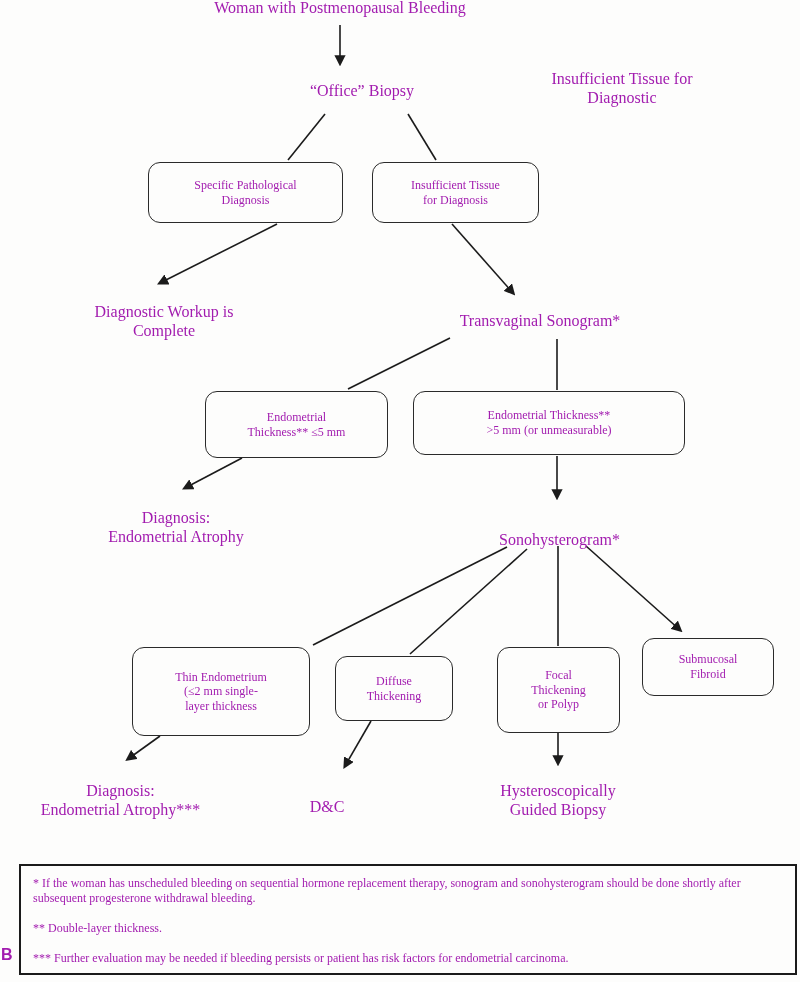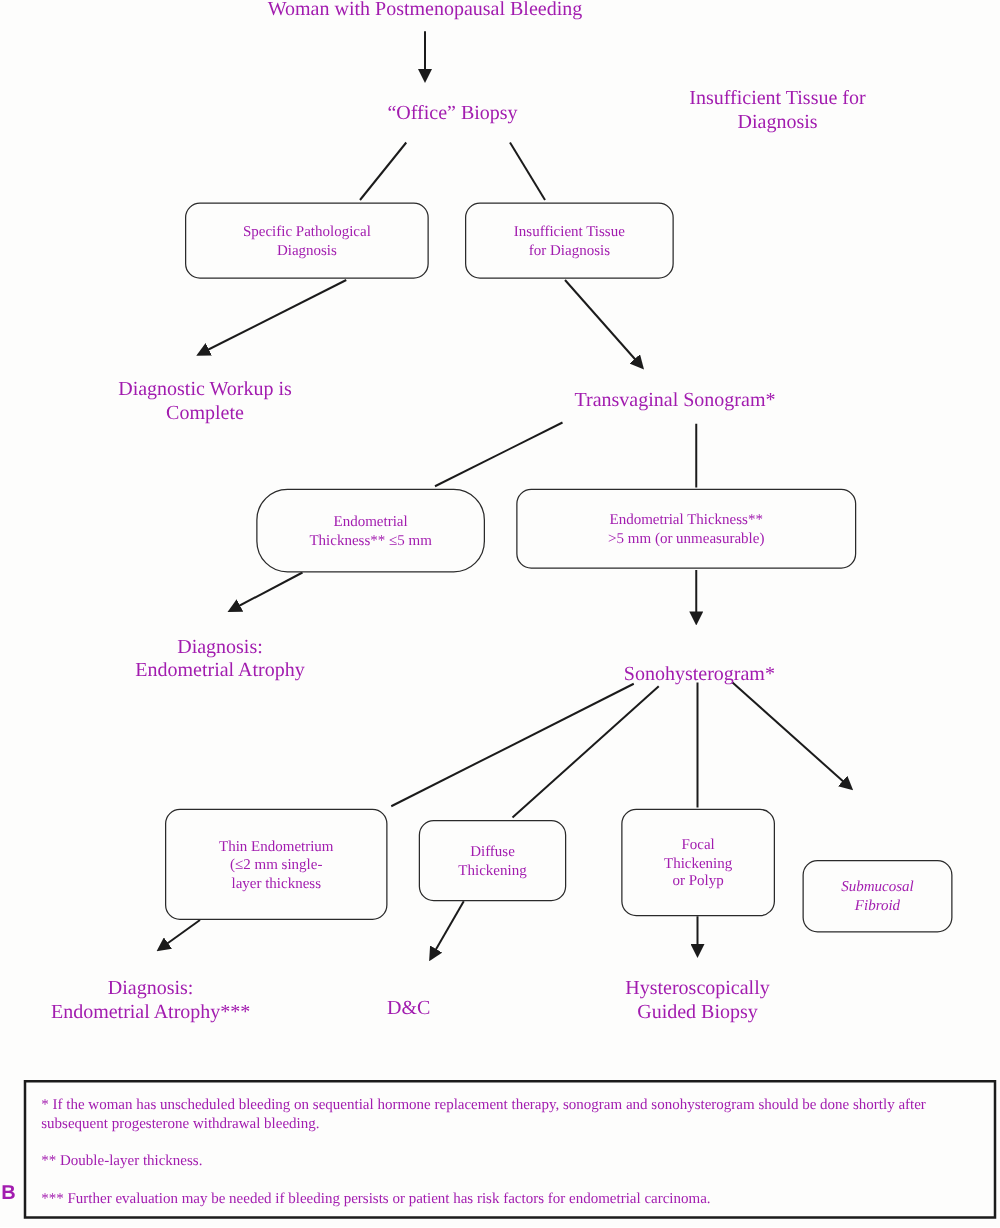--- a/index.html
+++ b/index.html
@@ -85,34 +85,34 @@
     <line x1="160" y1="736" x2="128" y2="759" marker-end="url(#arrow)"></line>
     <line x1="371" y1="721" x2="345" y2="766" marker-end="url(#arrow)"></line>
     <line x1="558" y1="733" x2="558" y2="763" marker-end="url(#arrow)"></line>
   </svg>
 
   <div class="label" style="left:190px; top:-2px; width:300px;">Woman with Postmenopausal Bleeding</div>
 
   <div class="label" style="left:292px; top:81px; width:140px;">“Office” Biopsy</div>
 
   <div class="label" style="left:532px; top:69px; width:180px;">Insufficient Tissue for
-Diagnosis</div>
+Diagnostic</div>
 
   <div class="node-box" style="left:148px; top:162px; width:195px; height:61px;">Specific Pathological
 Diagnosis</div>
 
   <div class="node-box" style="left:372px; top:162px; width:167px; height:61px;">Insufficient Tissue
 for Diagnosis</div>
 
   <div class="label" style="left:440px; top:311px; width:200px;">Transvaginal Sonogram*</div>
 
   <div class="label" style="left:74px; top:302px; width:180px;">Diagnostic Workup is
 Complete</div>
 
-  <div class="node-box" style="left:205px; top:391px; width:183px; height:67px;border-radius:25px;">Endometrial
+  <div class="node-box" style="left:205px; top:391px; width:183px; height:67px;">Endometrial
 Thickness** ≤5 mm</div>
 
   <div class="node-box" style="left:413px; top:391px; width:272px; height:64px;">Endometrial Thickness**
 &gt;5 mm (or unmeasurable)</div>
 
   <div class="label" style="left:86px; top:508px; width:180px;">Diagnosis:
 Endometrial Atrophy</div>
 
   <div class="label" style="left:482px; top:514px; width:155px;margin-top:16px;">Sonohysterogram*</div>
 
@@ -120,21 +120,21 @@
 (≤2 mm single-
 layer thickness</div>
 
   <div class="node-box" style="left:335px; top:656px; width:118px; height:65px;">Diffuse
 Thickening</div>
 
   <div class="node-box" style="left:497px; top:647px; width:123px; height:86px;">Focal
 Thickening
 or Polyp</div>
 
-  <div class="node-box" style="left:642px; top:688px; width:120px; height:58px;font-style:italic;">Submucosal
+  <div class="node-box" style="left:642px; top:638px; width:132px; height:58px;">Submucosal
 Fibroid</div>
 
   <div class="label" style="left:23px; top:781px; width:195px;">Diagnosis:
 Endometrial Atrophy***</div>
 
   <div class="label" style="left:289px; top:797px; width:76px;">D&amp;C</div>
 
   <div class="label" style="left:468px; top:781px; width:180px;">Hysteroscopically
 Guided Biopsy</div>
 

